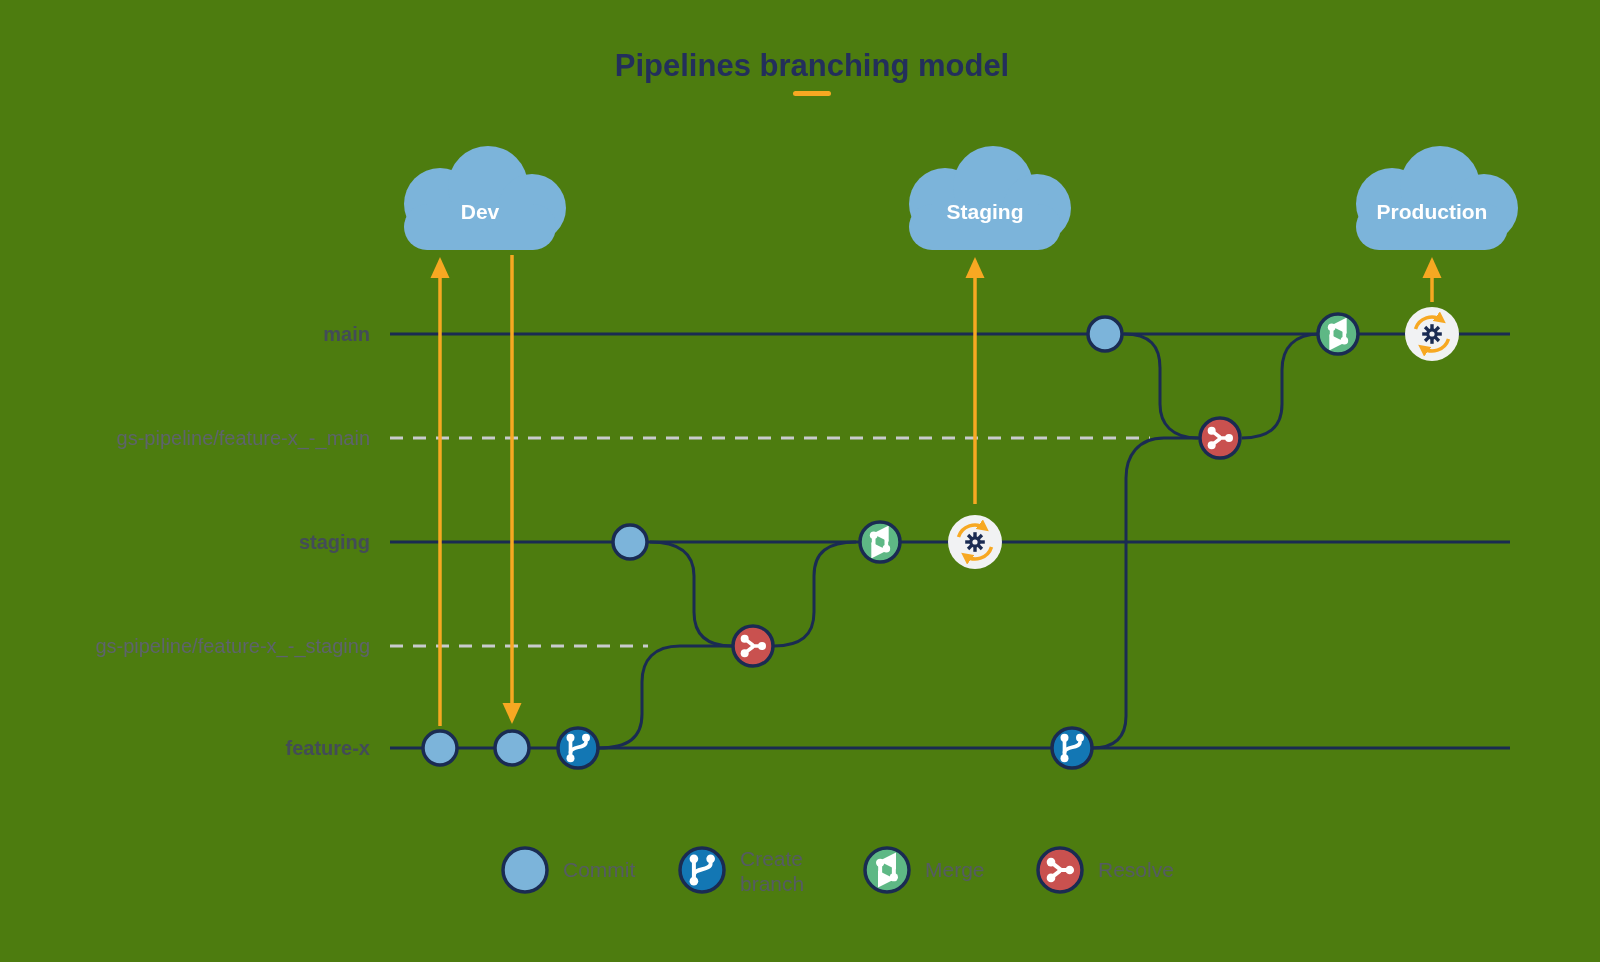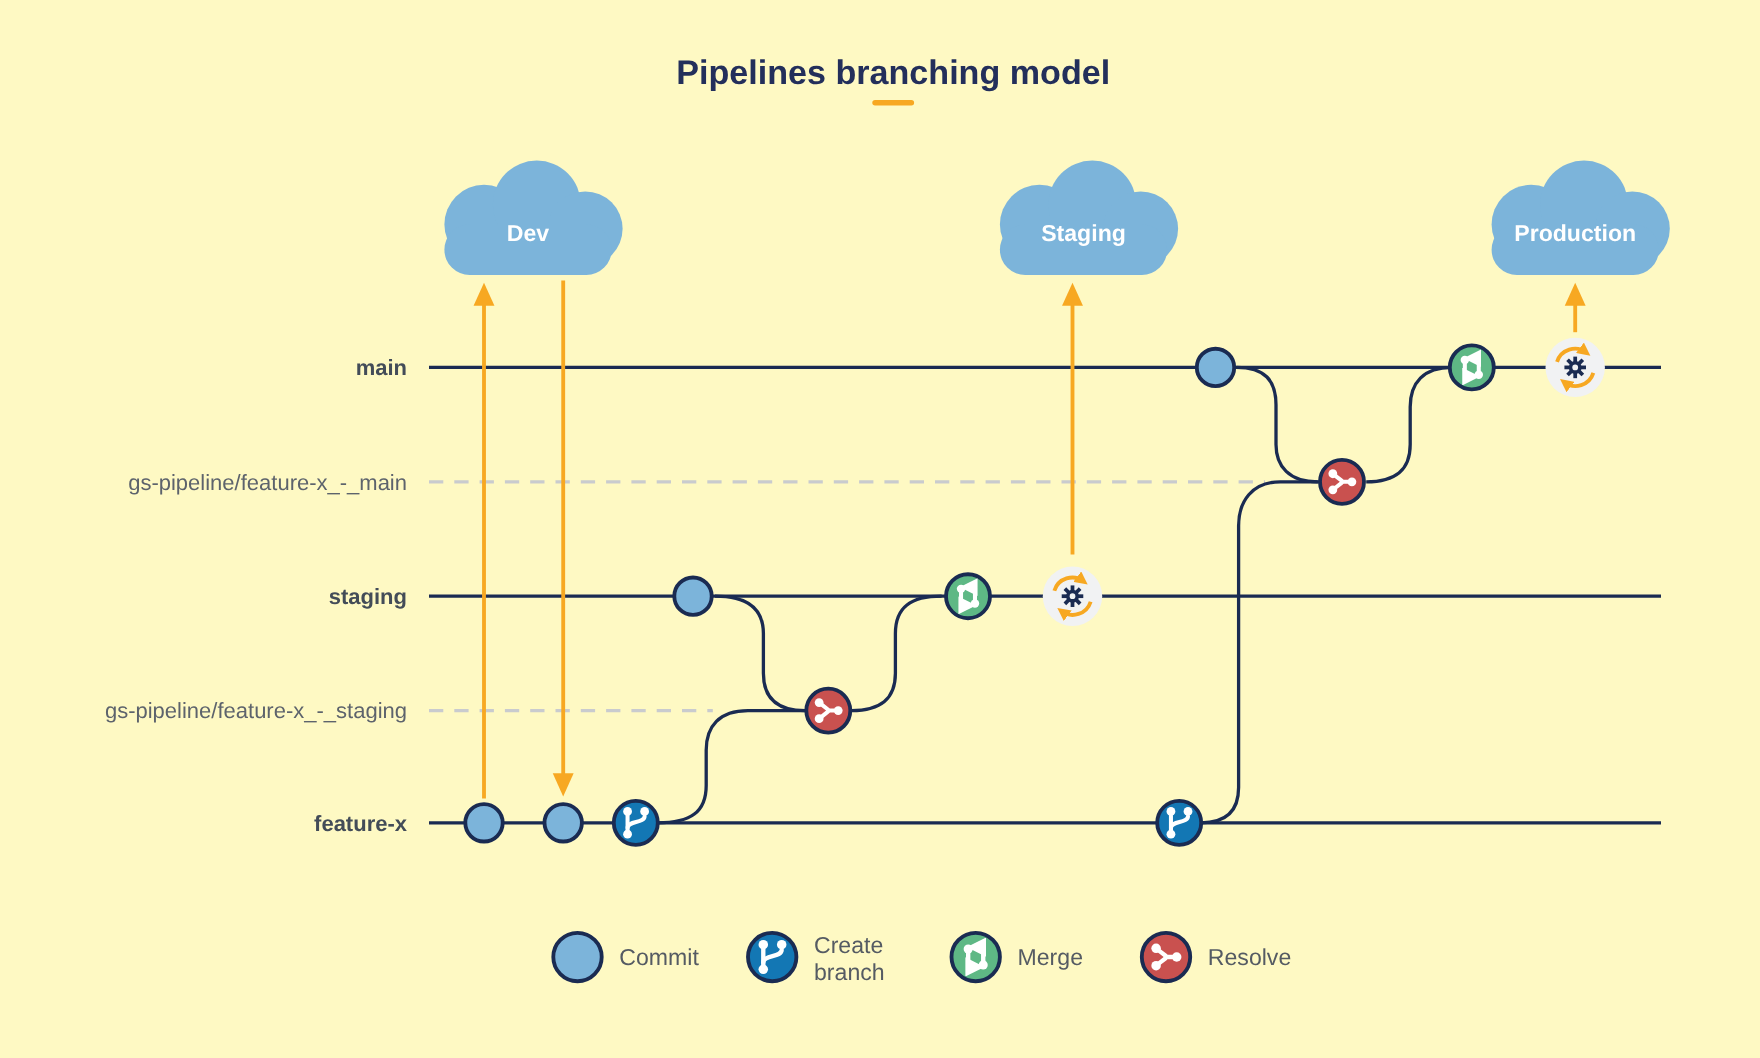--- a/index.html
+++ b/index.html
@@ -1,17 +1,17 @@
 <!DOCTYPE html>
 <html><head>
 <meta charset="utf-8">
 <style>
   html,body{margin:0;padding:0;background:#f1f2f3;}
   .stage{
-    position:relative;width:1600px;height:962px;background:#fef9c3;
+    position:relative;width:1600px;height:962px;background:#4d7c0f;
     font-family:"Liberation Sans",sans-serif;overflow:hidden;
   }
   svg text{font-family:"Liberation Sans",sans-serif;}
   .title-text{font-size:31px;font-weight:bold;fill:#232f5b;}
   .branch-label-bold{font-size:20px;font-weight:bold;fill:#434c58;}
   .branch-label-gray{font-size:20px;font-weight:400;fill:#5d636c;}
   .cloud-text{font-size:21px;font-weight:bold;fill:#ffffff;}
   .legend-text{font-size:21px;fill:#555b63;}
   .line-navy{stroke:#1a2b52;stroke-width:3;fill:none;}
   .line-dashed{stroke:#c9cbce;stroke-width:3;fill:none;stroke-dasharray:13 10;}

